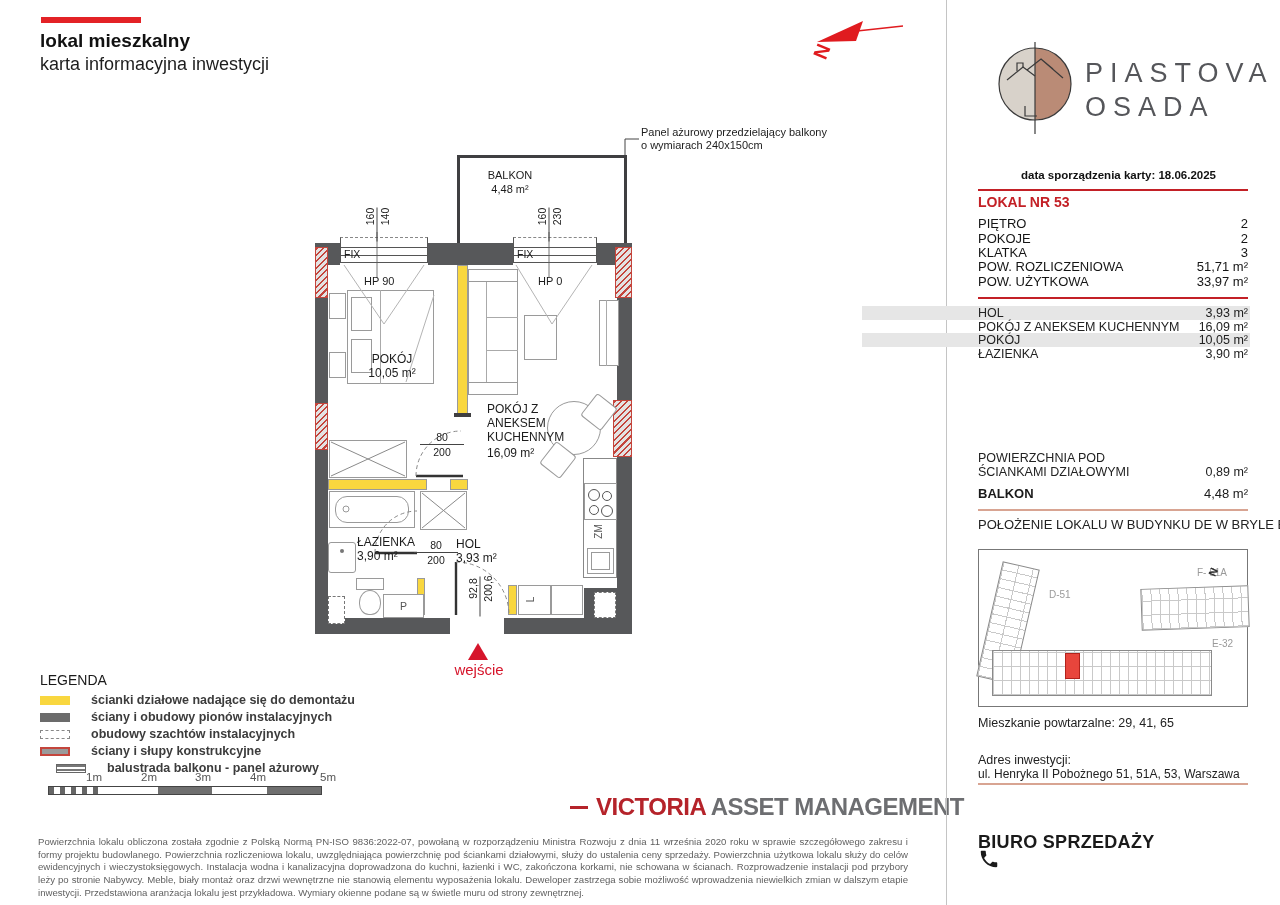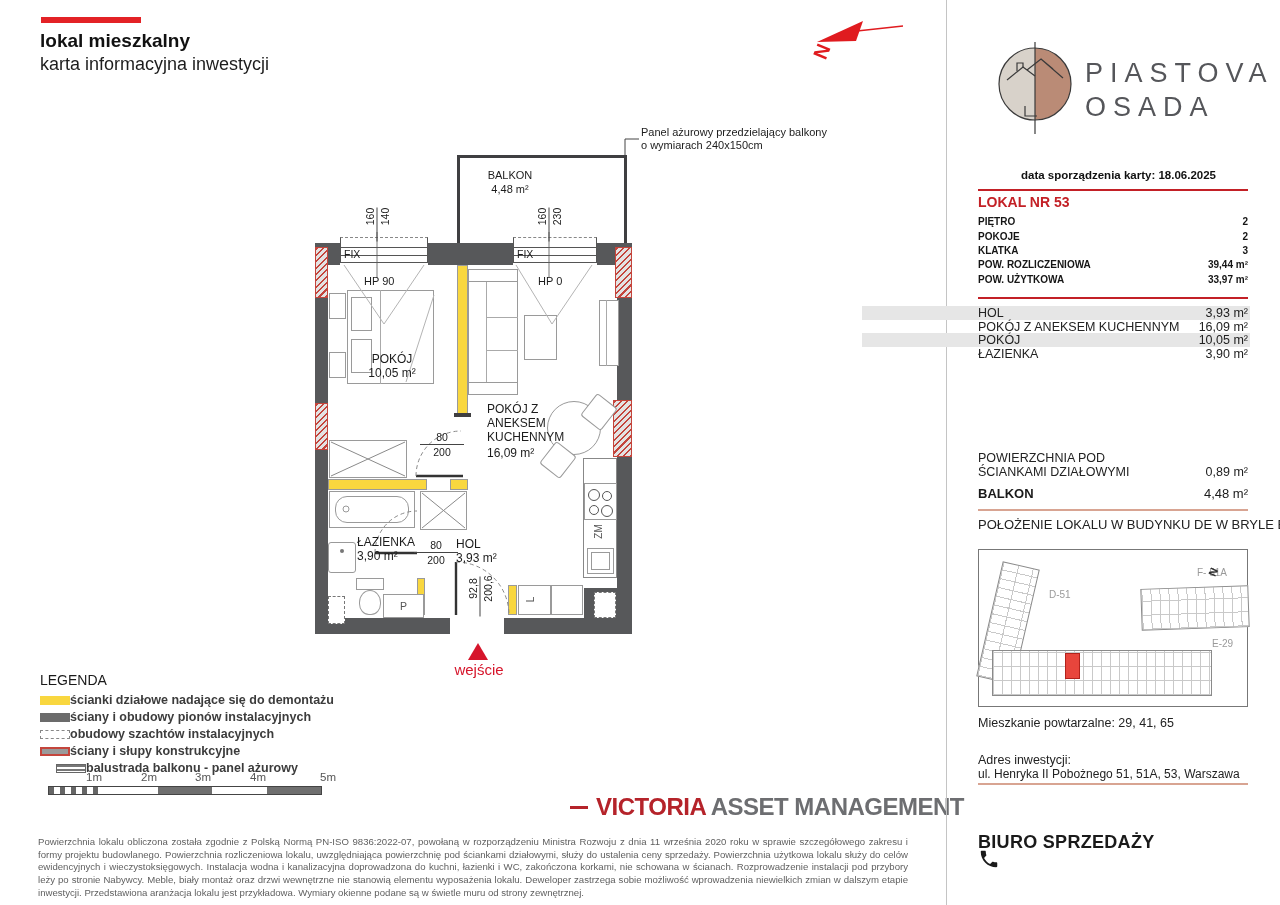--- a/index.html
+++ b/index.html
@@ -14,26 +14,26 @@
   .shaft{position:absolute;background:#fff;border:1px dashed #777;box-sizing:border-box}
   .furn{position:absolute;background:#fff;border:1px solid #9a9a9a;box-sizing:border-box}
   .fline{position:absolute;background:#aaa}
   .win{position:absolute;background:#fff;box-sizing:border-box;border:1px solid #555;border-top:1px dashed #888}
   .plabel{position:absolute;font-size:12px;color:#1c1c1c;line-height:14px;white-space:nowrap}
   .small{font-size:10.5px}
   .frac{position:absolute;display:flex;flex-direction:column;align-items:center;font-size:10.5px;color:#222;line-height:12px}
   .frac .ln{height:1px;background:#444;align-self:stretch;margin:1px 0}
   .rot{transform:rotate(-90deg)}
   
-  .lg-row{position:absolute;display:flex;align-items:center;gap:0}
+  .lg-row{position:absolute;display:flex;align-items:center;gap:21px}
   .lg-sw{width:30px;height:9px;box-sizing:border-box;flex:0 0 30px}
   .lg-lab{font-size:12.5px;font-weight:bold;color:#3c3c3c;white-space:nowrap}
   
   .side-row{position:absolute;left:978px;width:270px;display:flex;justify-content:space-between;white-space:nowrap}
-  .facts{font-size:10px;font-weight:bold;color:#151515}
+  .facts{font-size:13px;font-weight:normal;color:#151515}
   .rooms{font-size:12.5px;color:#222}
   .stripe{position:absolute;left:862px;width:388px;height:13.5px;background:#e6e6e6}
   .redrule{position:absolute;left:978px;width:270px;height:2px;background:#c32026}
   .salmon{position:absolute;left:978px;width:270px;height:1.5px;background:#d8a492}
   .bld{position:absolute;box-sizing:border-box;border:1px solid #8a8a8a;background:
     repeating-linear-gradient(90deg,#c9c9c9 0 1px,transparent 1px 9px),
     repeating-linear-gradient(0deg,#c9c9c9 0 1px,transparent 1px 14px),#fff}
   .bldh{position:absolute;box-sizing:border-box;border:1px solid #8a8a8a;background:
     repeating-linear-gradient(0deg,#c9c9c9 0 1px,transparent 1px 9px),
     repeating-linear-gradient(90deg,#c9c9c9 0 1px,transparent 1px 15px),#fff}
@@ -315,21 +315,21 @@
 <div class="side-row facts" style="top:231px">
     <span>POKOJE</span>
     <span>2</span>
   </div>
 <div class="side-row facts" style="top:245px">
     <span>KLATKA</span>
     <span>3</span>
   </div>
 <div class="side-row facts" style="top:259px">
     <span>POW. ROZLICZENIOWA</span>
-    <span>39,44 m²</span>
+    <span>51,71 m²</span>
   </div>
 <div class="side-row facts" style="top:274px">
     <span>POW. UŻYTKOWA</span>
     <span>33,97 m²</span>
   </div>
 
 <div class="redrule" style="top:297px;height:1.5px"></div>
 
 <div class="side-row rooms" style="top:306px">
     <span>HOL</span>
@@ -359,21 +359,21 @@
 <div class="salmon" style="top:509px"></div>
 <div class="abs nw" style="left:978px;top:517px;font-size:13px;color:#222">POŁOŻENIE LOKALU W BUDYNKU DE W BRYLE E</div>
 
 <div class="abs" style="left:978px;top:549px;width:270px;height:158px;box-sizing:border-box;border:1px solid #777;background:#fff">
   <div class="bldh" style="left:10px;top:14px;width:38px;height:118px;transform:rotate(13deg)"></div>
   <div class="bld" style="left:162px;top:37px;width:108px;height:42px;transform:rotate(-2deg)"></div>
   <div class="bld" style="left:13px;top:100px;width:220px;height:46px"></div>
   <div class="abs" style="left:86px;top:103px;width:15px;height:26px;background:#e8453c;border:1px solid #b2221c;box-sizing:border-box"></div>
   <div class="maplab" style="left:70px;top:39px">D-51</div>
   <div class="maplab" style="left:218px;top:17px">F- 51A</div>
-  <div class="maplab" style="left:233px;top:88px">E-29</div>
+  <div class="maplab" style="left:233px;top:88px">E-32</div>
   <div class="abs nw" style="left:230px;top:16px;font-size:11px;font-weight:bold;color:#2f2f2f;transform:rotate(-65deg)">N</div>
 </div>
 
 <div class="abs nw rooms" style="left:978px;top:716px">Mieszkanie powtarzalne: 29, 41, 65</div>
 <div class="abs nw rooms" style="left:978px;top:753px">Adres inwestycji:</div>
 <div class="abs nw" style="left:978px;top:767px;font-size:12px;color:#222">ul. Henryka II Pobożnego 51, 51A, 53, Warszawa</div>
 <div class="salmon" style="top:783px"></div>
 
 <div class="abs nw" style="left:978px;top:832px;font-size:18px;font-weight:bold;letter-spacing:0.3px">BIURO SPRZEDAŻY</div>
 <div class="abs" style="left:978px;top:848px;display:flex;align-items:center;gap:8px">

